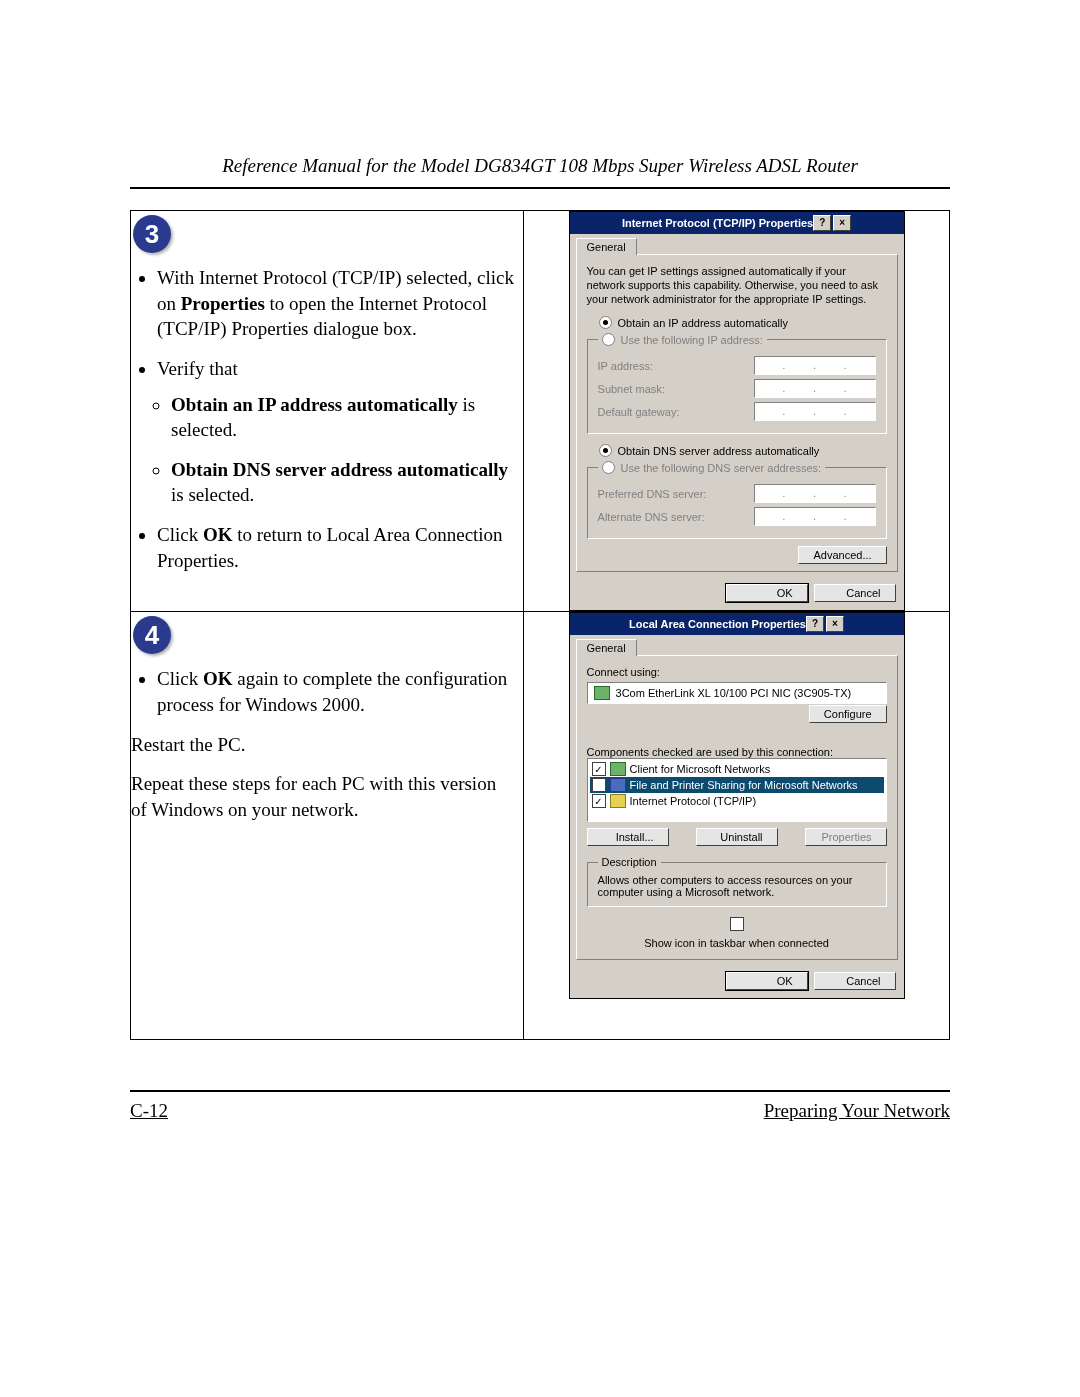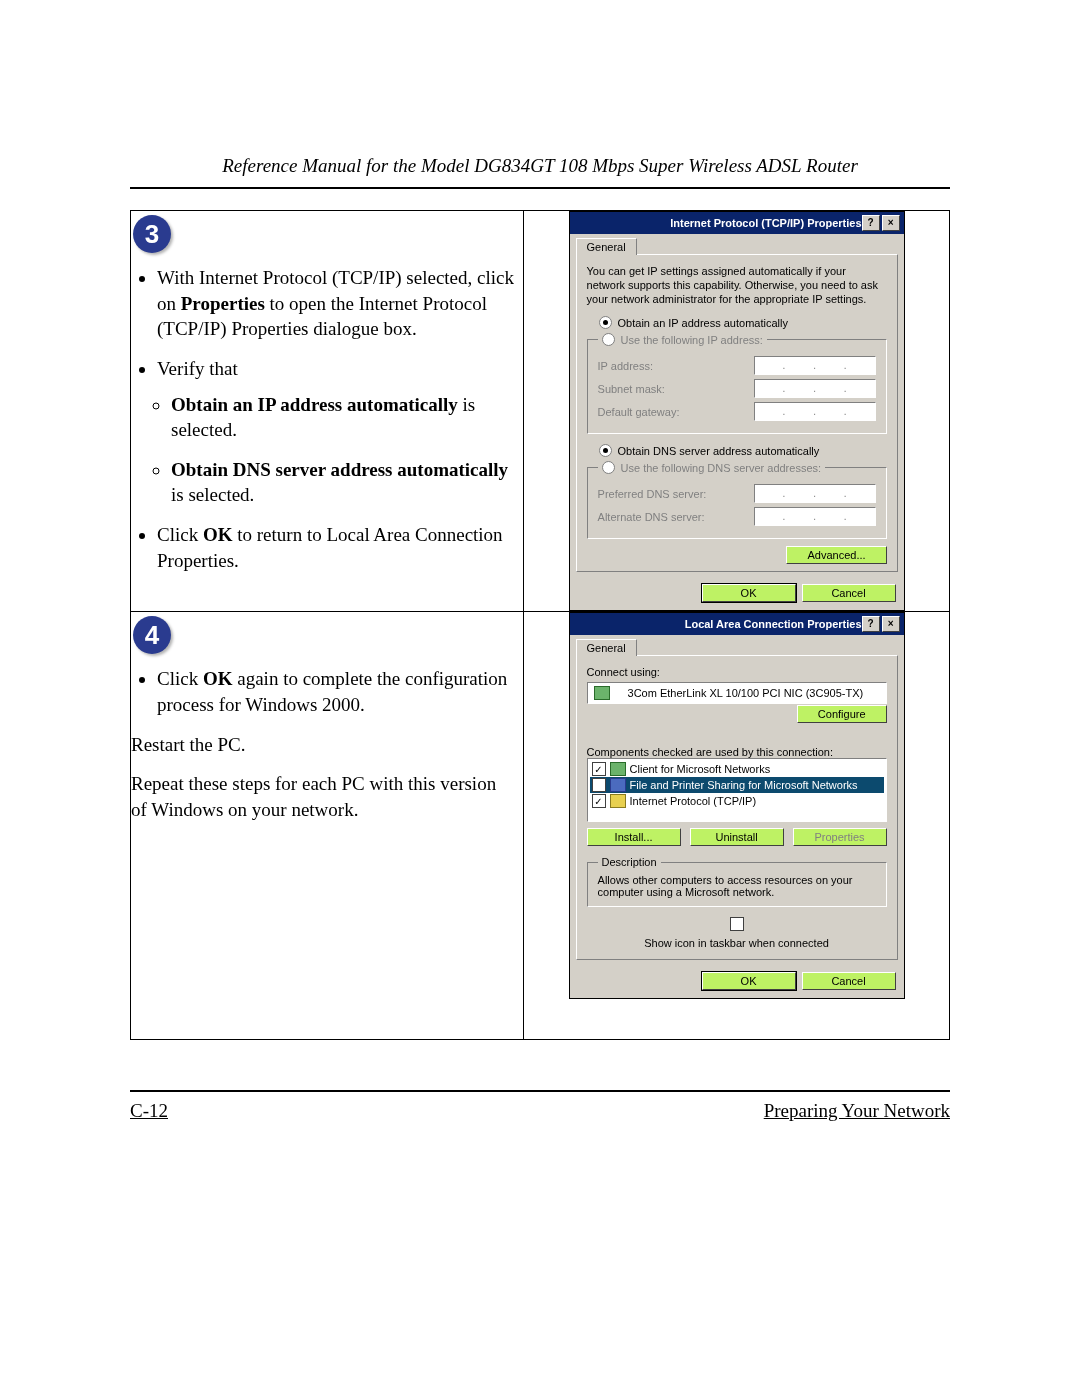--- a/index.html
+++ b/index.html
@@ -87,21 +87,21 @@
     border: 1px solid #000;
     box-sizing: border-box;
   }
   .win-titlebar {
     background: #0a246a;
     color: #fff;
     font-weight: bold;
     padding: 2px 4px;
     display: flex;
     align-items: center;
-    justify-content: flex-end;
+    justify-content: center;
     height: 18px;
   }
   .win-title-buttons {
     display: flex;
     gap: 2px;
   }
   .win-title-btn {
     width: 16px;
     height: 14px;
     background: #d4d0c8;
@@ -167,28 +167,28 @@
     margin: 4px 0;
   }
   .field-label { color:#808080; }
   .ip-box {
     width: 120px; height: 17px; background:#fff;
     border:1px solid #808080; border-right-color:#fff; border-bottom-color:#fff;
     display:flex; align-items:center; justify-content:space-evenly;
     color:#808080; font-size:10px;
   }
   .btn {
-    background:#bef264;
+    background:#e5e5e5;
     border:1px solid #fff;
     border-right-color:#404040; border-bottom-color:#404040;
-    padding:2px 20px;
+    padding:2px 14px;
     font-family: Tahoma, Arial, sans-serif;
     font-size:11px;
     min-width:52px;
-    text-align:center;
+    text-align:right;
   }
   .btn.default { box-shadow: 0 0 0 1px #000; }
   .btn.disabled { color:#808080; }
   .dlg-footer {
     display:flex; justify-content:flex-end; gap:6px;
     padding: 6px 8px 8px 8px;
   }
   .inset-box {
     background:#fff;
     border:1px solid #808080;
@@ -378,21 +378,21 @@
               <div class="win-title-buttons">
                 <div class="win-title-btn">?</div>
                 <div class="win-title-btn">×</div>
               </div>
             </div>
             <div class="tab-row">
               <span class="tab">General</span>
             </div>
             <div class="tab-body">
               <div>Connect using:</div>
-              <div class="inset-box" style="margin:4px 0;display:flex;align-items:center;gap:18px;">
+              <div class="inset-box" style="margin:4px 0;display:flex;align-items:center;gap:6px;">
                 <span class="mini-icon"></span>
                 <span>3Com EtherLink XL 10/100 PCI NIC (3C905-TX)</span>
               </div>
               <div style="text-align:right;margin-bottom:26px;">
                 <span class="btn">Configure</span>
               </div>
 
               <div>Components checked are used by this connection:</div>
               <div class="list-box" id="components-list">
                   <div class="comp-row">

